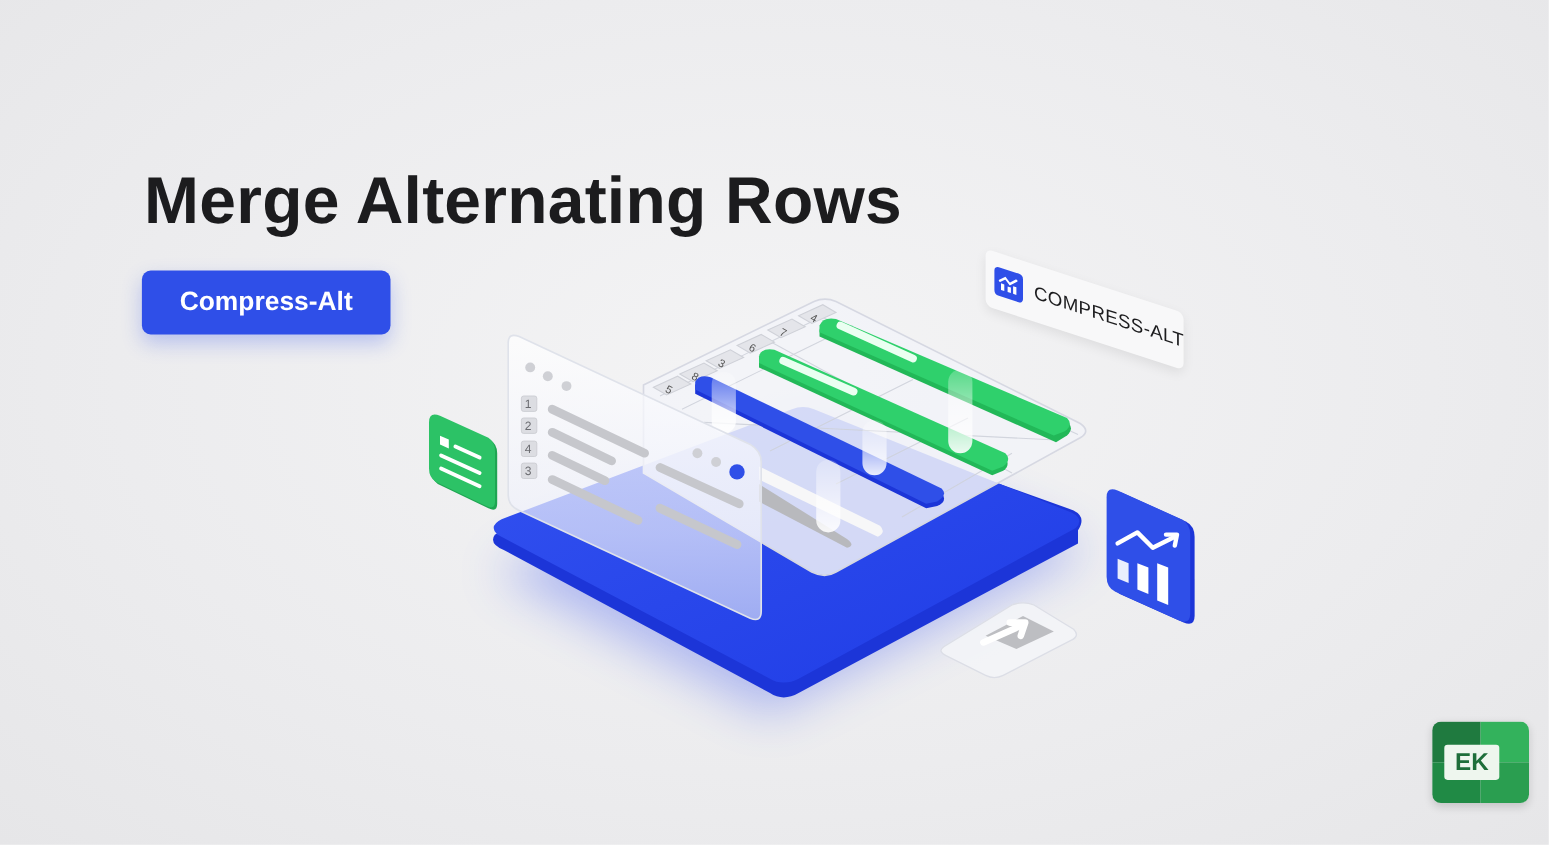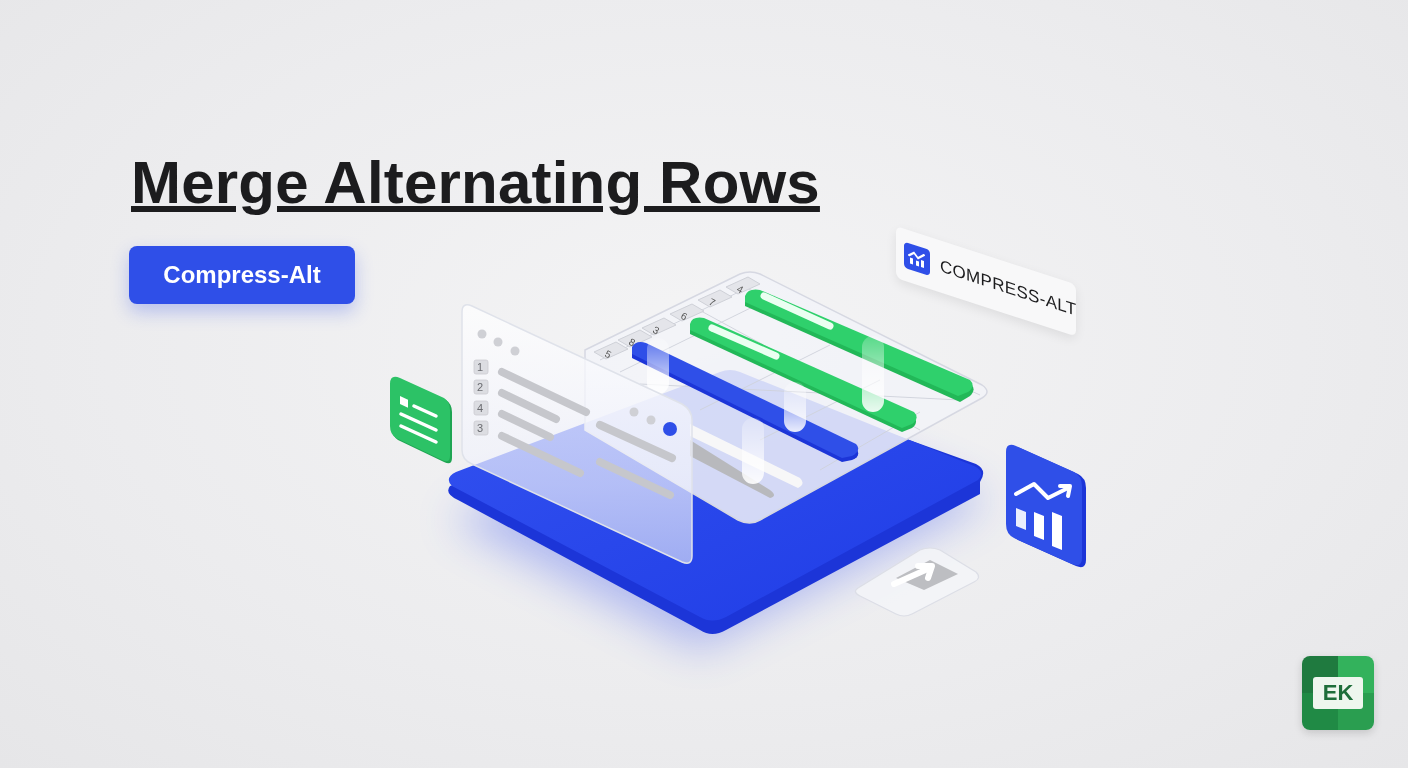--- a/index.html
+++ b/index.html
@@ -4,21 +4,21 @@
   <style>
     html, body { margin: 0; padding: 0; }
     body {
       width: 1408px; height: 768px; overflow: hidden; position: relative;
       background: radial-gradient(ellipse at 50% 45%, #f4f4f5 0%, #ececee 60%, #e6e6e8 100%);
       font-family: "Liberation Sans", "DejaVu Sans", sans-serif;
     }
     .title {
       position: absolute; left: 131px; top: 148px; margin: 0;
       font-size: 60px; font-weight: 700; color: #1c1c1e; letter-spacing: 0.2px;
-      line-height: 70px; white-space: nowrap; text-decoration: underline;
+      line-height: 70px; white-space: nowrap;
     }
     .badge-btn {
       position: absolute; left: 129px; top: 246px; width: 226px; height: 58px;
       border-radius: 8px; border: none; background: #2f4fe8; color: #fff;
       font-family: "Liberation Sans", sans-serif; font-size: 24px; font-weight: 700;
       box-shadow: 0 8px 18px rgba(47,79,232,0.28);
       display: flex; align-items: center; justify-content: center; cursor: pointer;
     }
     .scene { position: absolute; left: 0; top: 0; width: 1408px; height: 768px; }
     .tag-card {
@@ -33,20 +33,21 @@
       display: flex; align-items: center; justify-content: center; flex-shrink: 0;
     }
     .tag-label {
       margin-left: 10px; font-size: 17px; color: #1c1c1e; letter-spacing: 0.3px;
       font-family: "Liberation Sans", sans-serif; white-space: nowrap;
     }
     .logo {
       position: absolute; left: 1302px; top: 656px; width: 72px; height: 74px;
       border-radius: 8px; overflow: hidden;
       box-shadow: 0 3px 8px rgba(0,0,0,0.15);
+      padding-left: 16px;
     }
     .logo .q1 { position: absolute; left: 0; top: 0; width: 50%; height: 50%; background: #1f7a3f; }
     .logo .q2 { position: absolute; right: 0; top: 0; width: 50%; height: 50%; background: #33b25c; }
     .logo .q3 { position: absolute; left: 0; bottom: 0; width: 50%; height: 50%; background: #208a45; }
     .logo .q4 { position: absolute; right: 0; bottom: 0; width: 50%; height: 50%; background: #2a9e50; }
     .logo .plate {
       position: absolute; left: 11px; top: 21px; width: 50px; height: 32px; border-radius: 3px;
       background: #eef6ee; color: #1e6e3a; font-weight: 700; font-size: 22px;
       display: flex; align-items: center; justify-content: center;
       font-family: "Liberation Sans", sans-serif;

